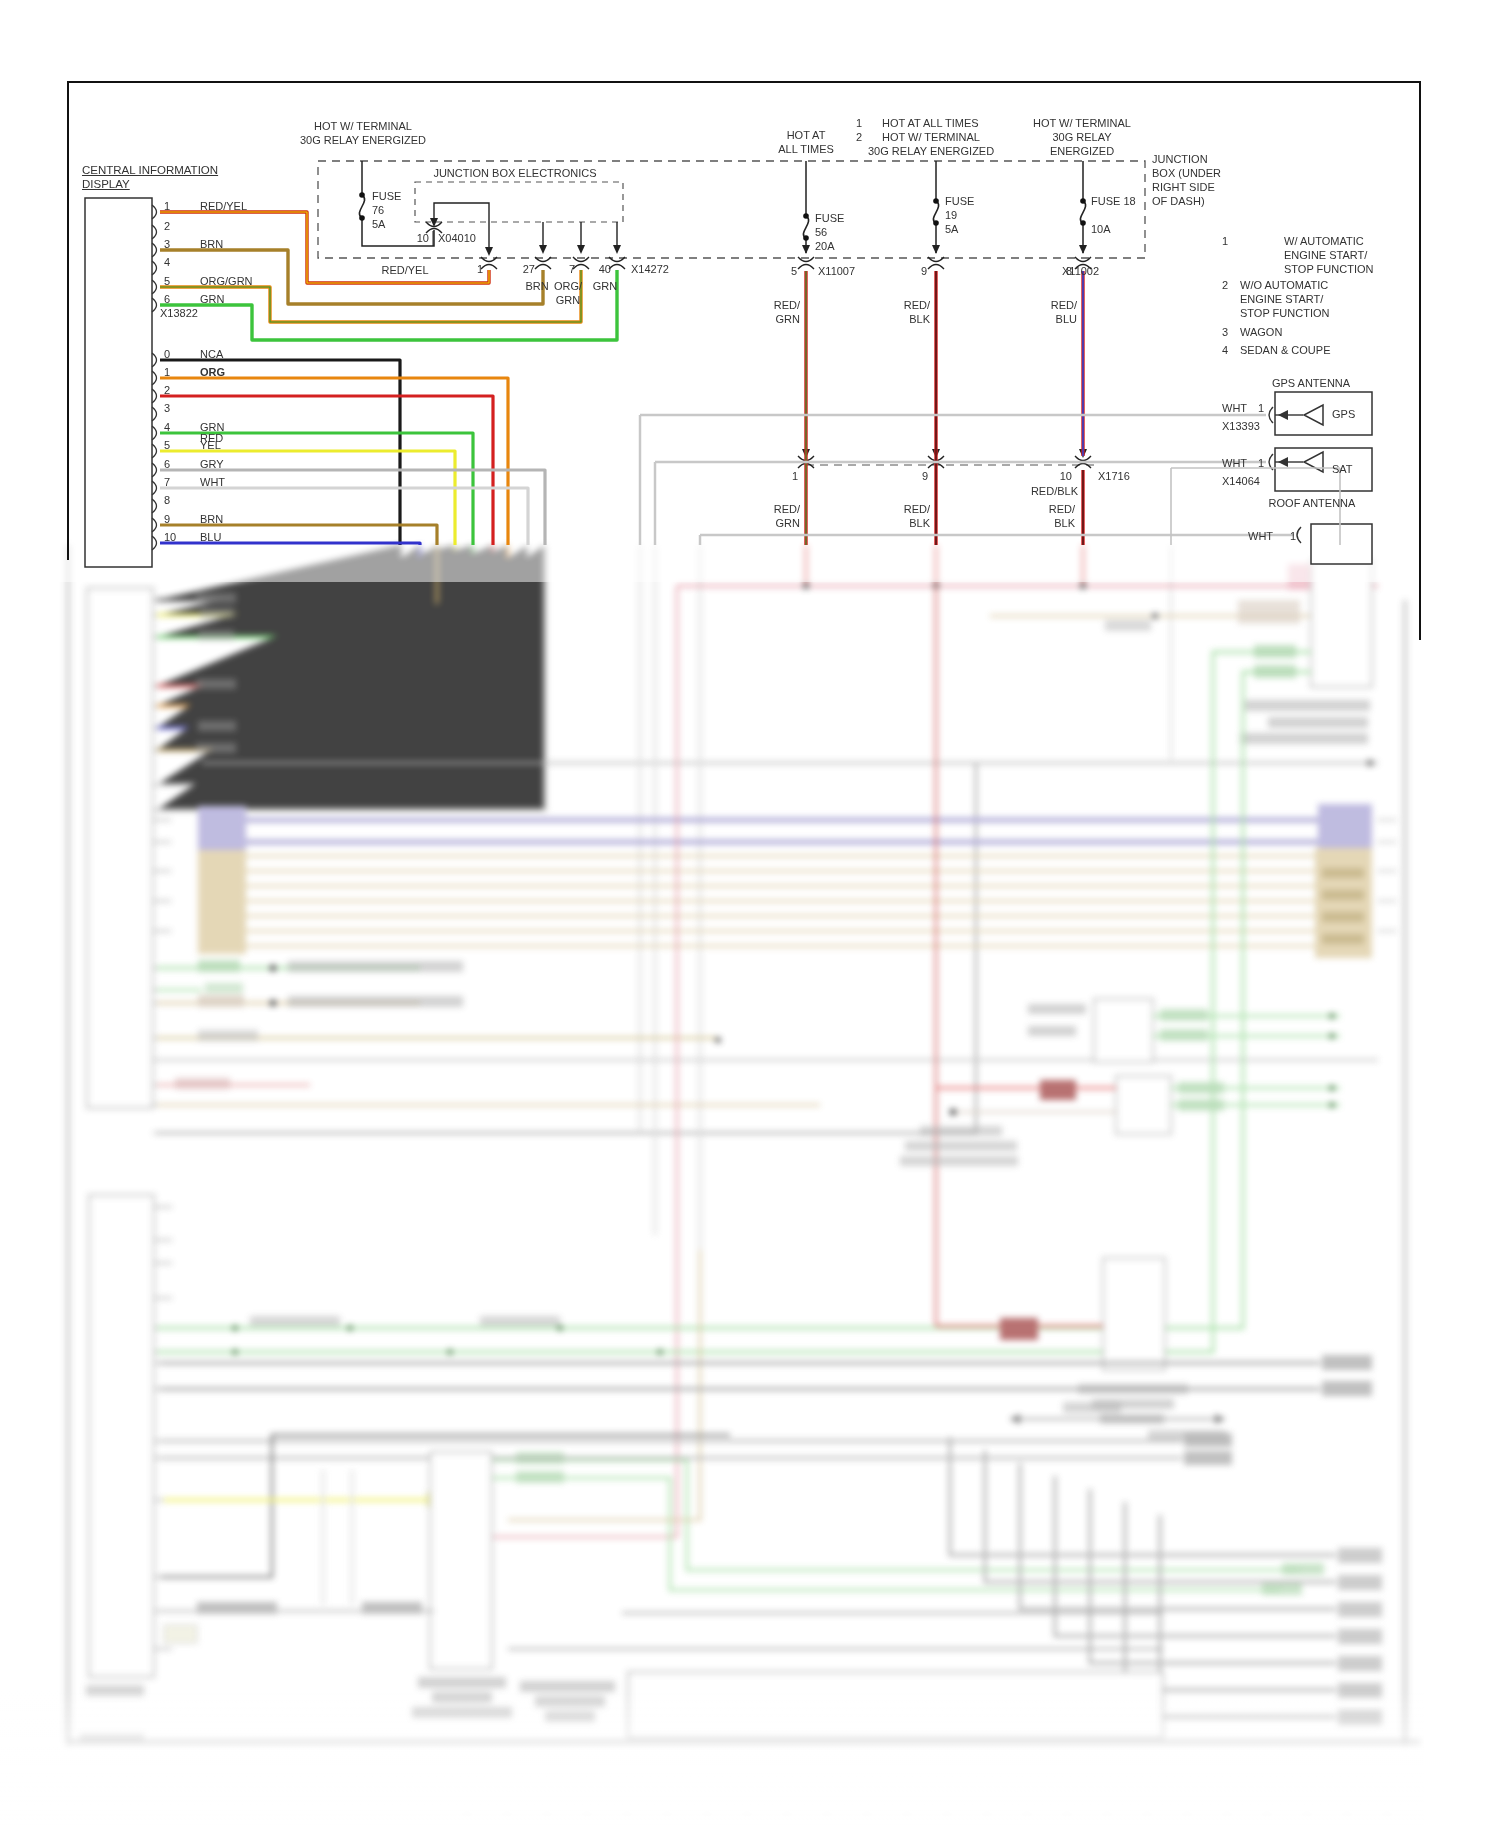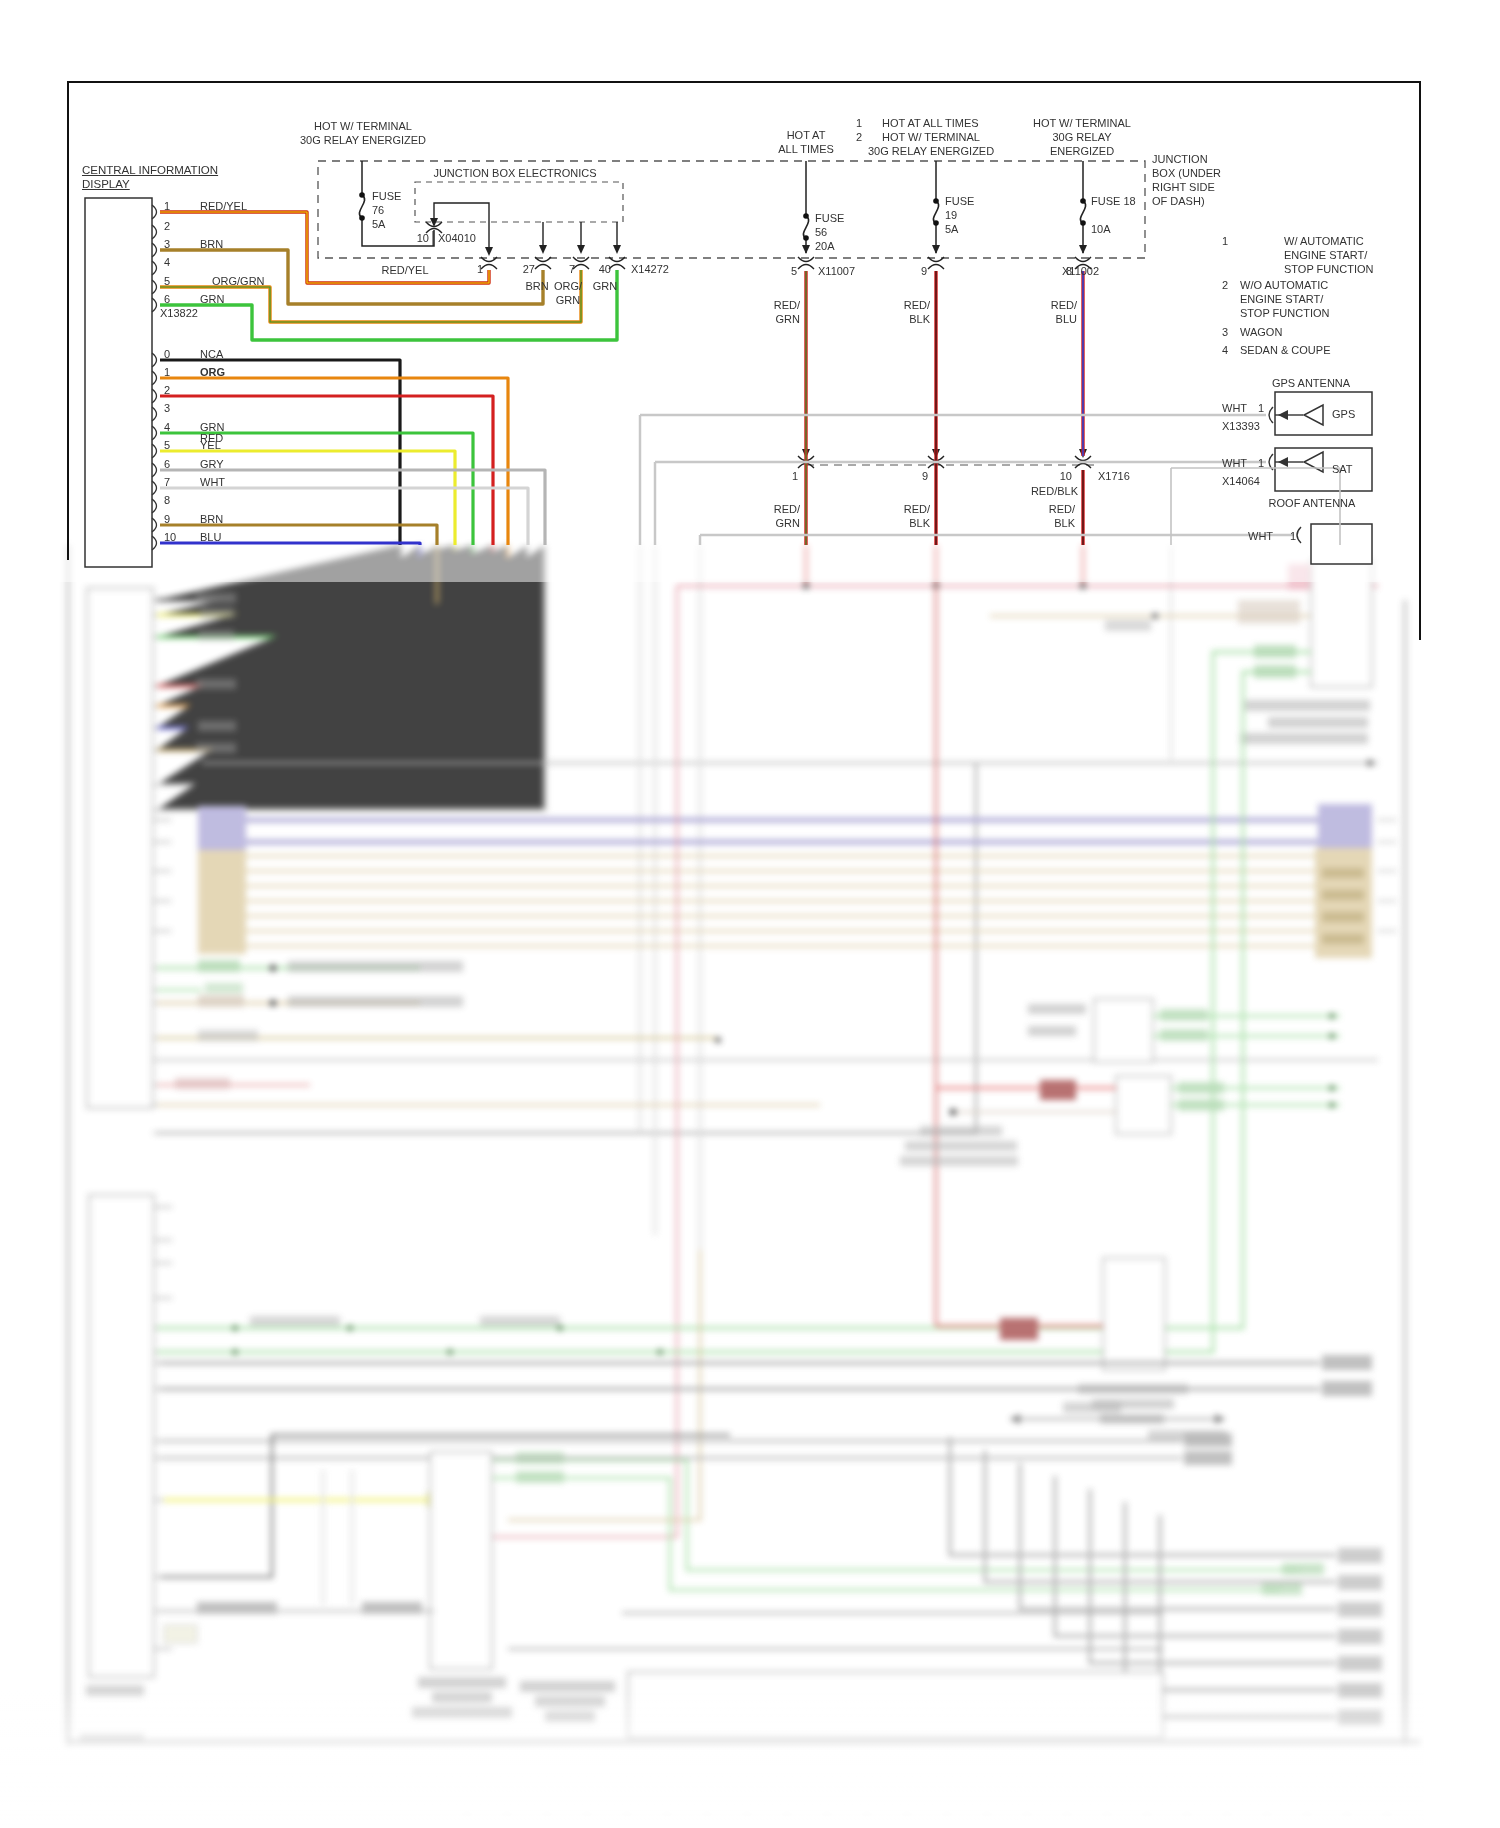--- a/index.html
+++ b/index.html
@@ -386,21 +386,21 @@
 DISPLAY</div>
 
 <div class="lbl" style="left:164px;top:199px;">1</div>
 <div class="lbl" style="left:164px;top:219px;">2</div>
 <div class="lbl" style="left:164px;top:237px;">3</div>
 <div class="lbl" style="left:164px;top:255px;">4</div>
 <div class="lbl" style="left:164px;top:274px;">5</div>
 <div class="lbl" style="left:164px;top:292px;">6</div>
 <div class="lbl" style="left:200px;top:199px;">RED/YEL</div>
 <div class="lbl" style="left:200px;top:237px;">BRN</div>
-<div class="lbl" style="left:200px;top:274px;margin-left:12px;">ORG/GRN</div>
+<div class="lbl" style="left:200px;top:274px;">ORG/GRN</div>
 <div class="lbl" style="left:200px;top:292px;">GRN</div>
 <div class="lbl" style="left:160px;top:306px;">X13822</div>
 
 <div class="lbl" style="left:164px;top:347px;">0</div>
 <div class="lbl" style="left:164px;top:365px;">1</div>
 <div class="lbl" style="left:164px;top:383px;">2</div>
 <div class="lbl" style="left:164px;top:401px;">3</div>
 <div class="lbl" style="left:164px;top:420px;">4</div>
 <div class="lbl" style="left:164px;top:438px;">5</div>
 <div class="lbl" style="left:164px;top:457px;">6</div>

